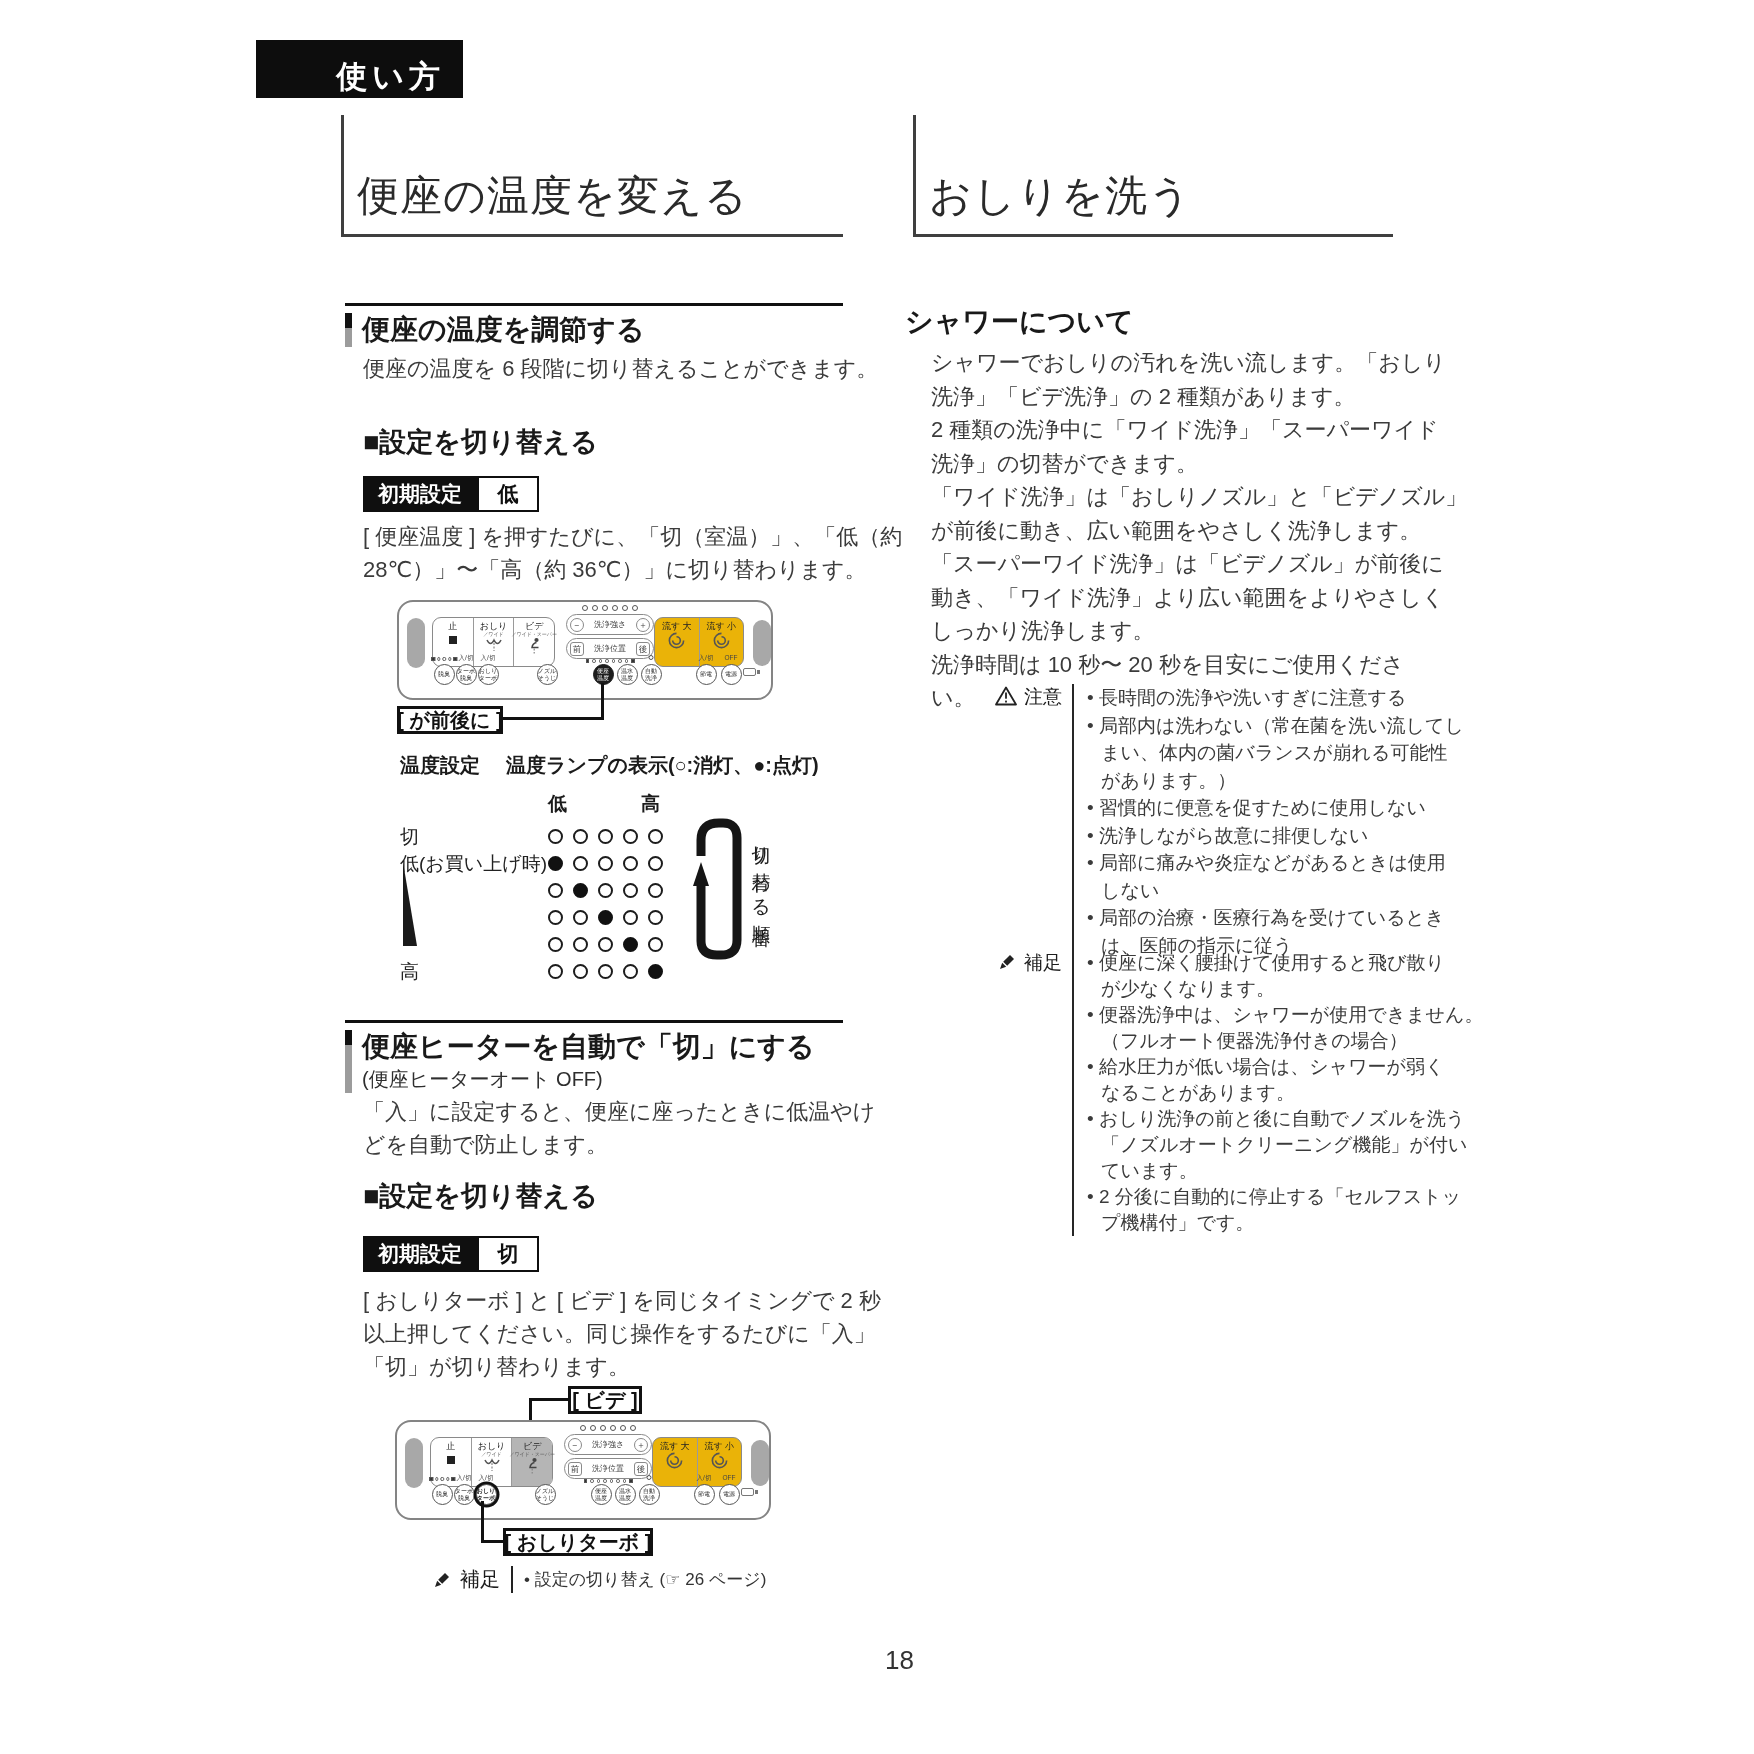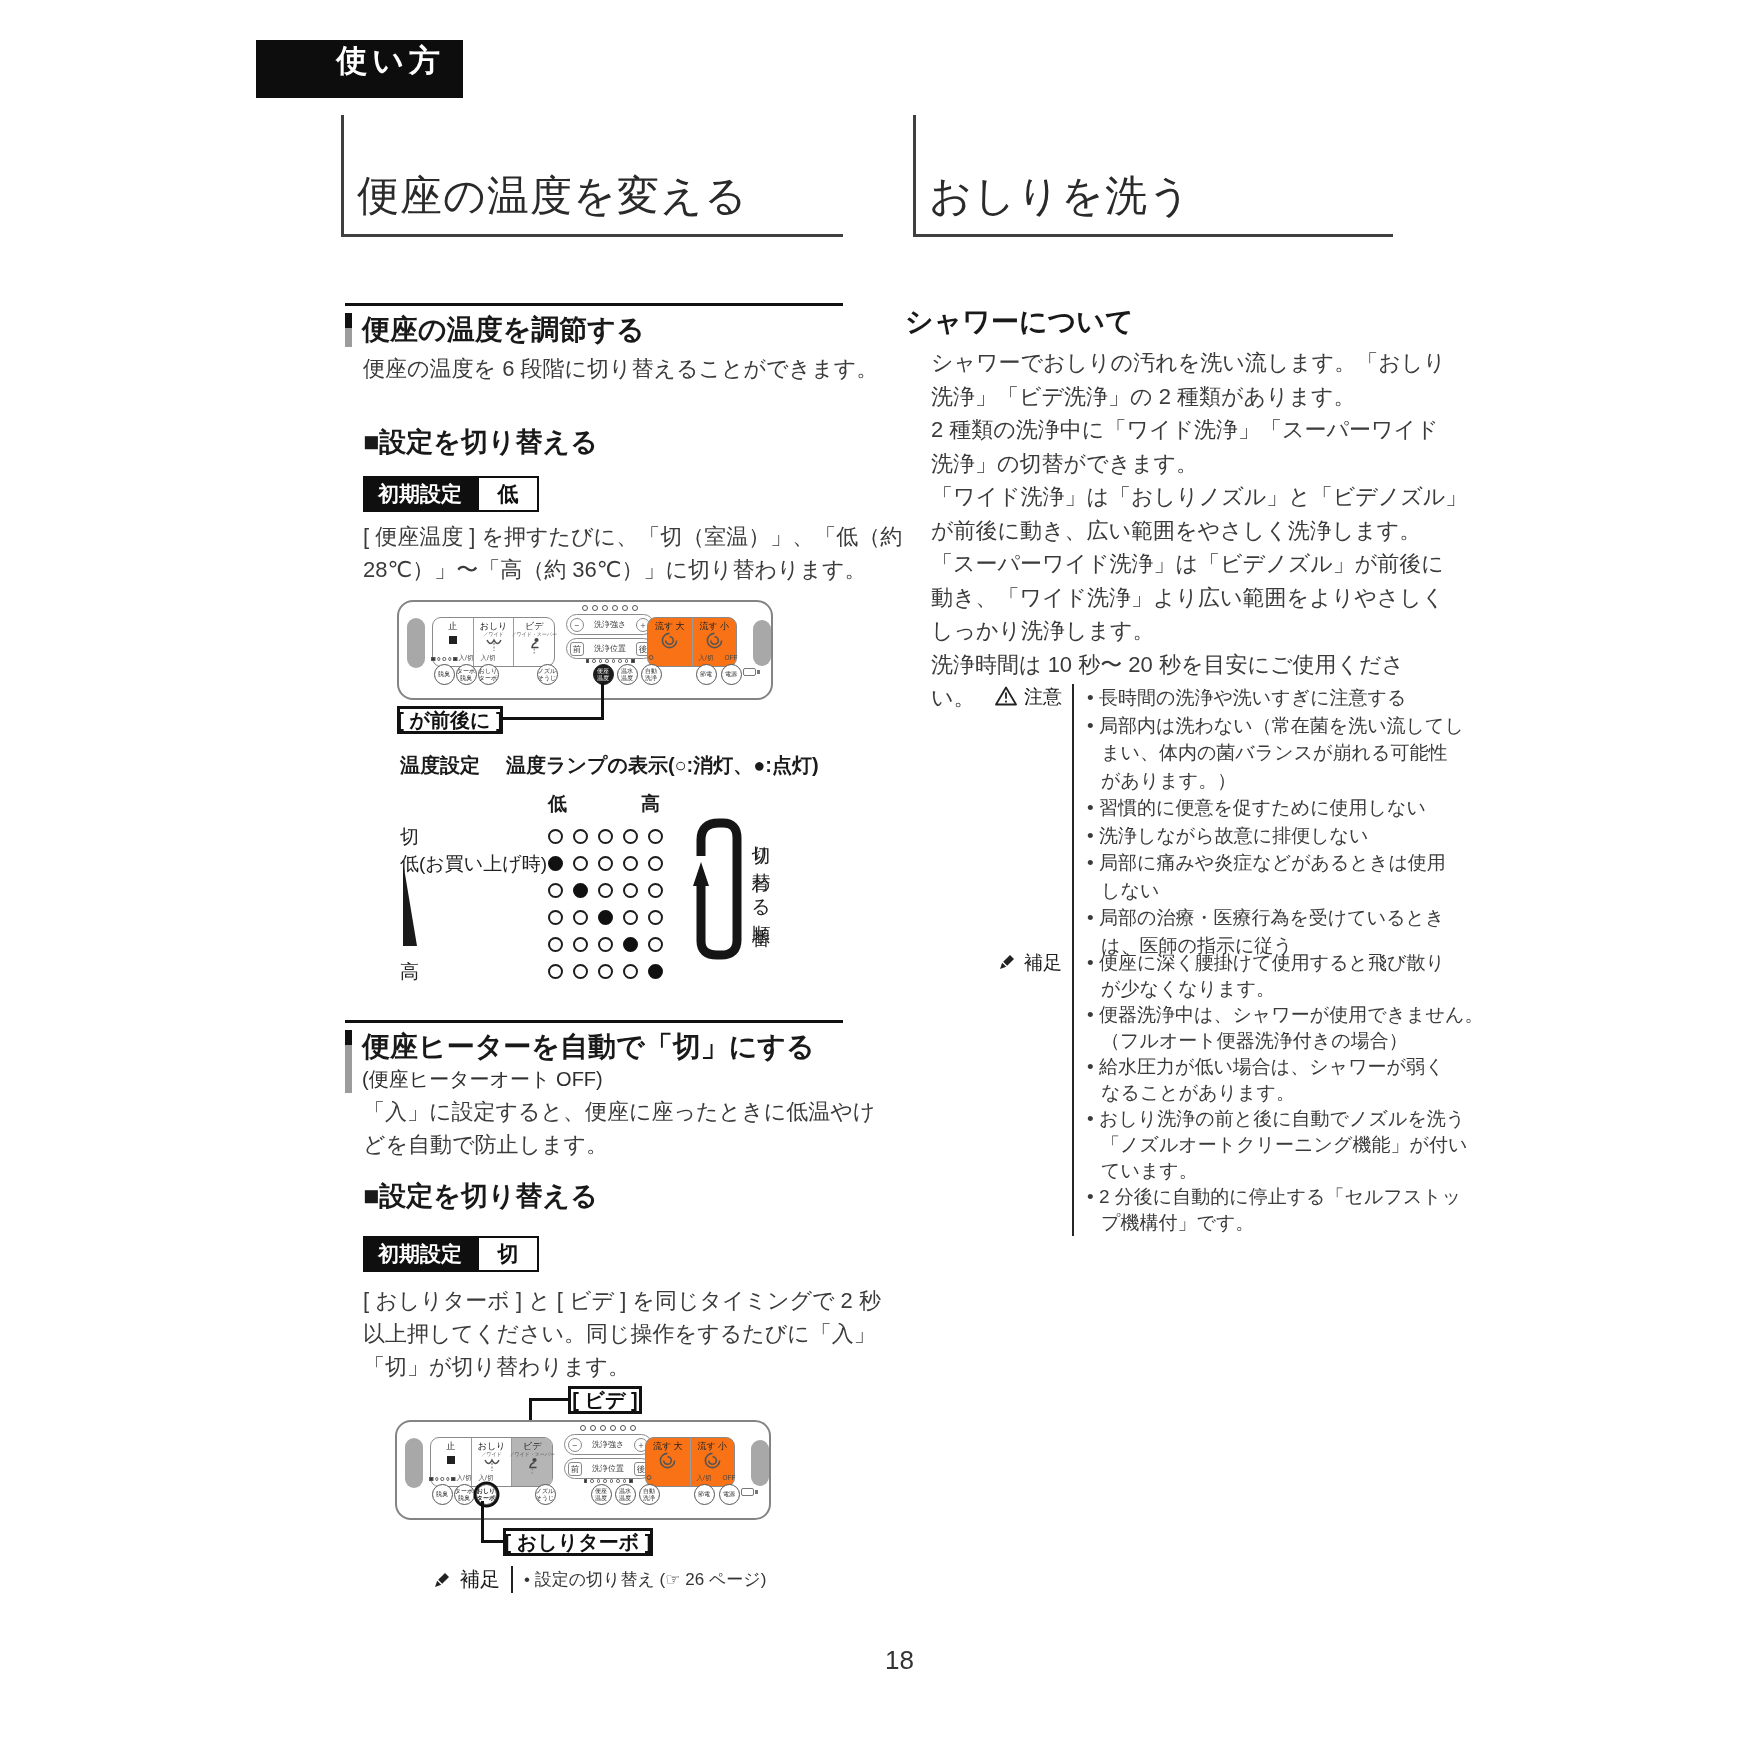--- a/index.html
+++ b/index.html
@@ -1,21 +1,21 @@
 <!DOCTYPE html>
 <html><head>
 <meta charset="utf-8">
 <style>
   html,body{margin:0;padding:0;}
   body{width:1754px;height:1754px;background:#fff;position:relative;overflow:hidden;
        font-family:"Liberation Sans","DejaVu Sans",sans-serif;color:#333;}
   .abs{position:absolute;}
 
   
-  .tag{background:#0d0d0d;color:#fff;display:flex;align-items:flex-start;justify-content:flex-end;
+  .tag{background:#0d0d0d;color:#fff;display:flex;align-items:flex-end;justify-content:flex-end;
        padding-right:18px;box-sizing:border-box;}
   .tag span{font-size:31px;font-weight:bold;letter-spacing:5px;}
 
   
   .title-block{border-left:3px solid #3f3f3f;border-bottom:3px solid #3f3f3f;
        display:flex;align-items:flex-end;padding:0 0 10px 13px;box-sizing:border-box;}
   .title{font-size:42px;color:#2a2a2a;letter-spacing:1px;white-space:nowrap;}
 
   
   .sec-head{border-top:3.5px solid #101010;display:flex;align-items:stretch;padding-top:7px;box-sizing:border-box;}
@@ -41,21 +41,21 @@
   .lt-label{width:148px;font-size:19px;color:#222;white-space:nowrap;}
   .lt-lamps{display:flex;gap:10px;}
   .lamp{width:15px;height:15px;border:2px solid #1c1c1c;border-radius:50%;box-sizing:border-box;background:#fff;}
   .lamp.on{background:#111;border-color:#111;}
   .cycle-label{position:absolute;writing-mode:vertical-rl;font-size:19px;letter-spacing:3px;color:#1d1d1d;font-weight:500;}
 
   
   .panel{position:absolute;width:376px;height:100px;border:2px solid #848484;border-radius:16px;background:#fff;box-sizing:border-box;}
   .p-pill{position:absolute;width:18px;height:50px;background:#a8a8a8;border-radius:9px;}
   .p-main{position:absolute;left:33px;top:15px;width:123px;height:50px;border:1.5px solid #8a8a8a;border-radius:9px;display:flex;background:#fff;box-sizing:border-box;}
-  .p-flush{position:absolute;left:248px;top:15px;width:90px;height:50px;border:1.5px solid #8a8a8a;border-radius:9px;display:flex;background:#f97316;box-sizing:border-box;}
+  .p-flush{position:absolute;left:255px;top:15px;width:90px;height:50px;border:1.5px solid #8a8a8a;border-radius:9px;display:flex;background:#eab308;box-sizing:border-box;}
   .p-cell{flex:1;display:flex;flex-direction:column;align-items:center;padding-top:3px;min-width:0;}
   .p-cell + .p-cell{border-left:1.2px solid #9a9a9a;}
   .p-cell.hl{background:#b5b5b5;}
   .p-cell:last-child{border-radius:0 7px 7px 0;}
   .p-cell:first-child{border-radius:7px 0 0 7px;}
   .p-cell .nm{font-size:9px;line-height:10px;color:#222;white-space:nowrap;}
   .p-cell .sub{font-size:5px;line-height:6px;color:#555;white-space:nowrap;}
   .icn-stop{width:8px;height:8px;background:#222;margin-top:5px;}
   .p-mid{position:absolute;left:167px;top:3px;width:88px;}
   .p-dots{display:flex;justify-content:center;gap:4px;margin-bottom:1px;}

